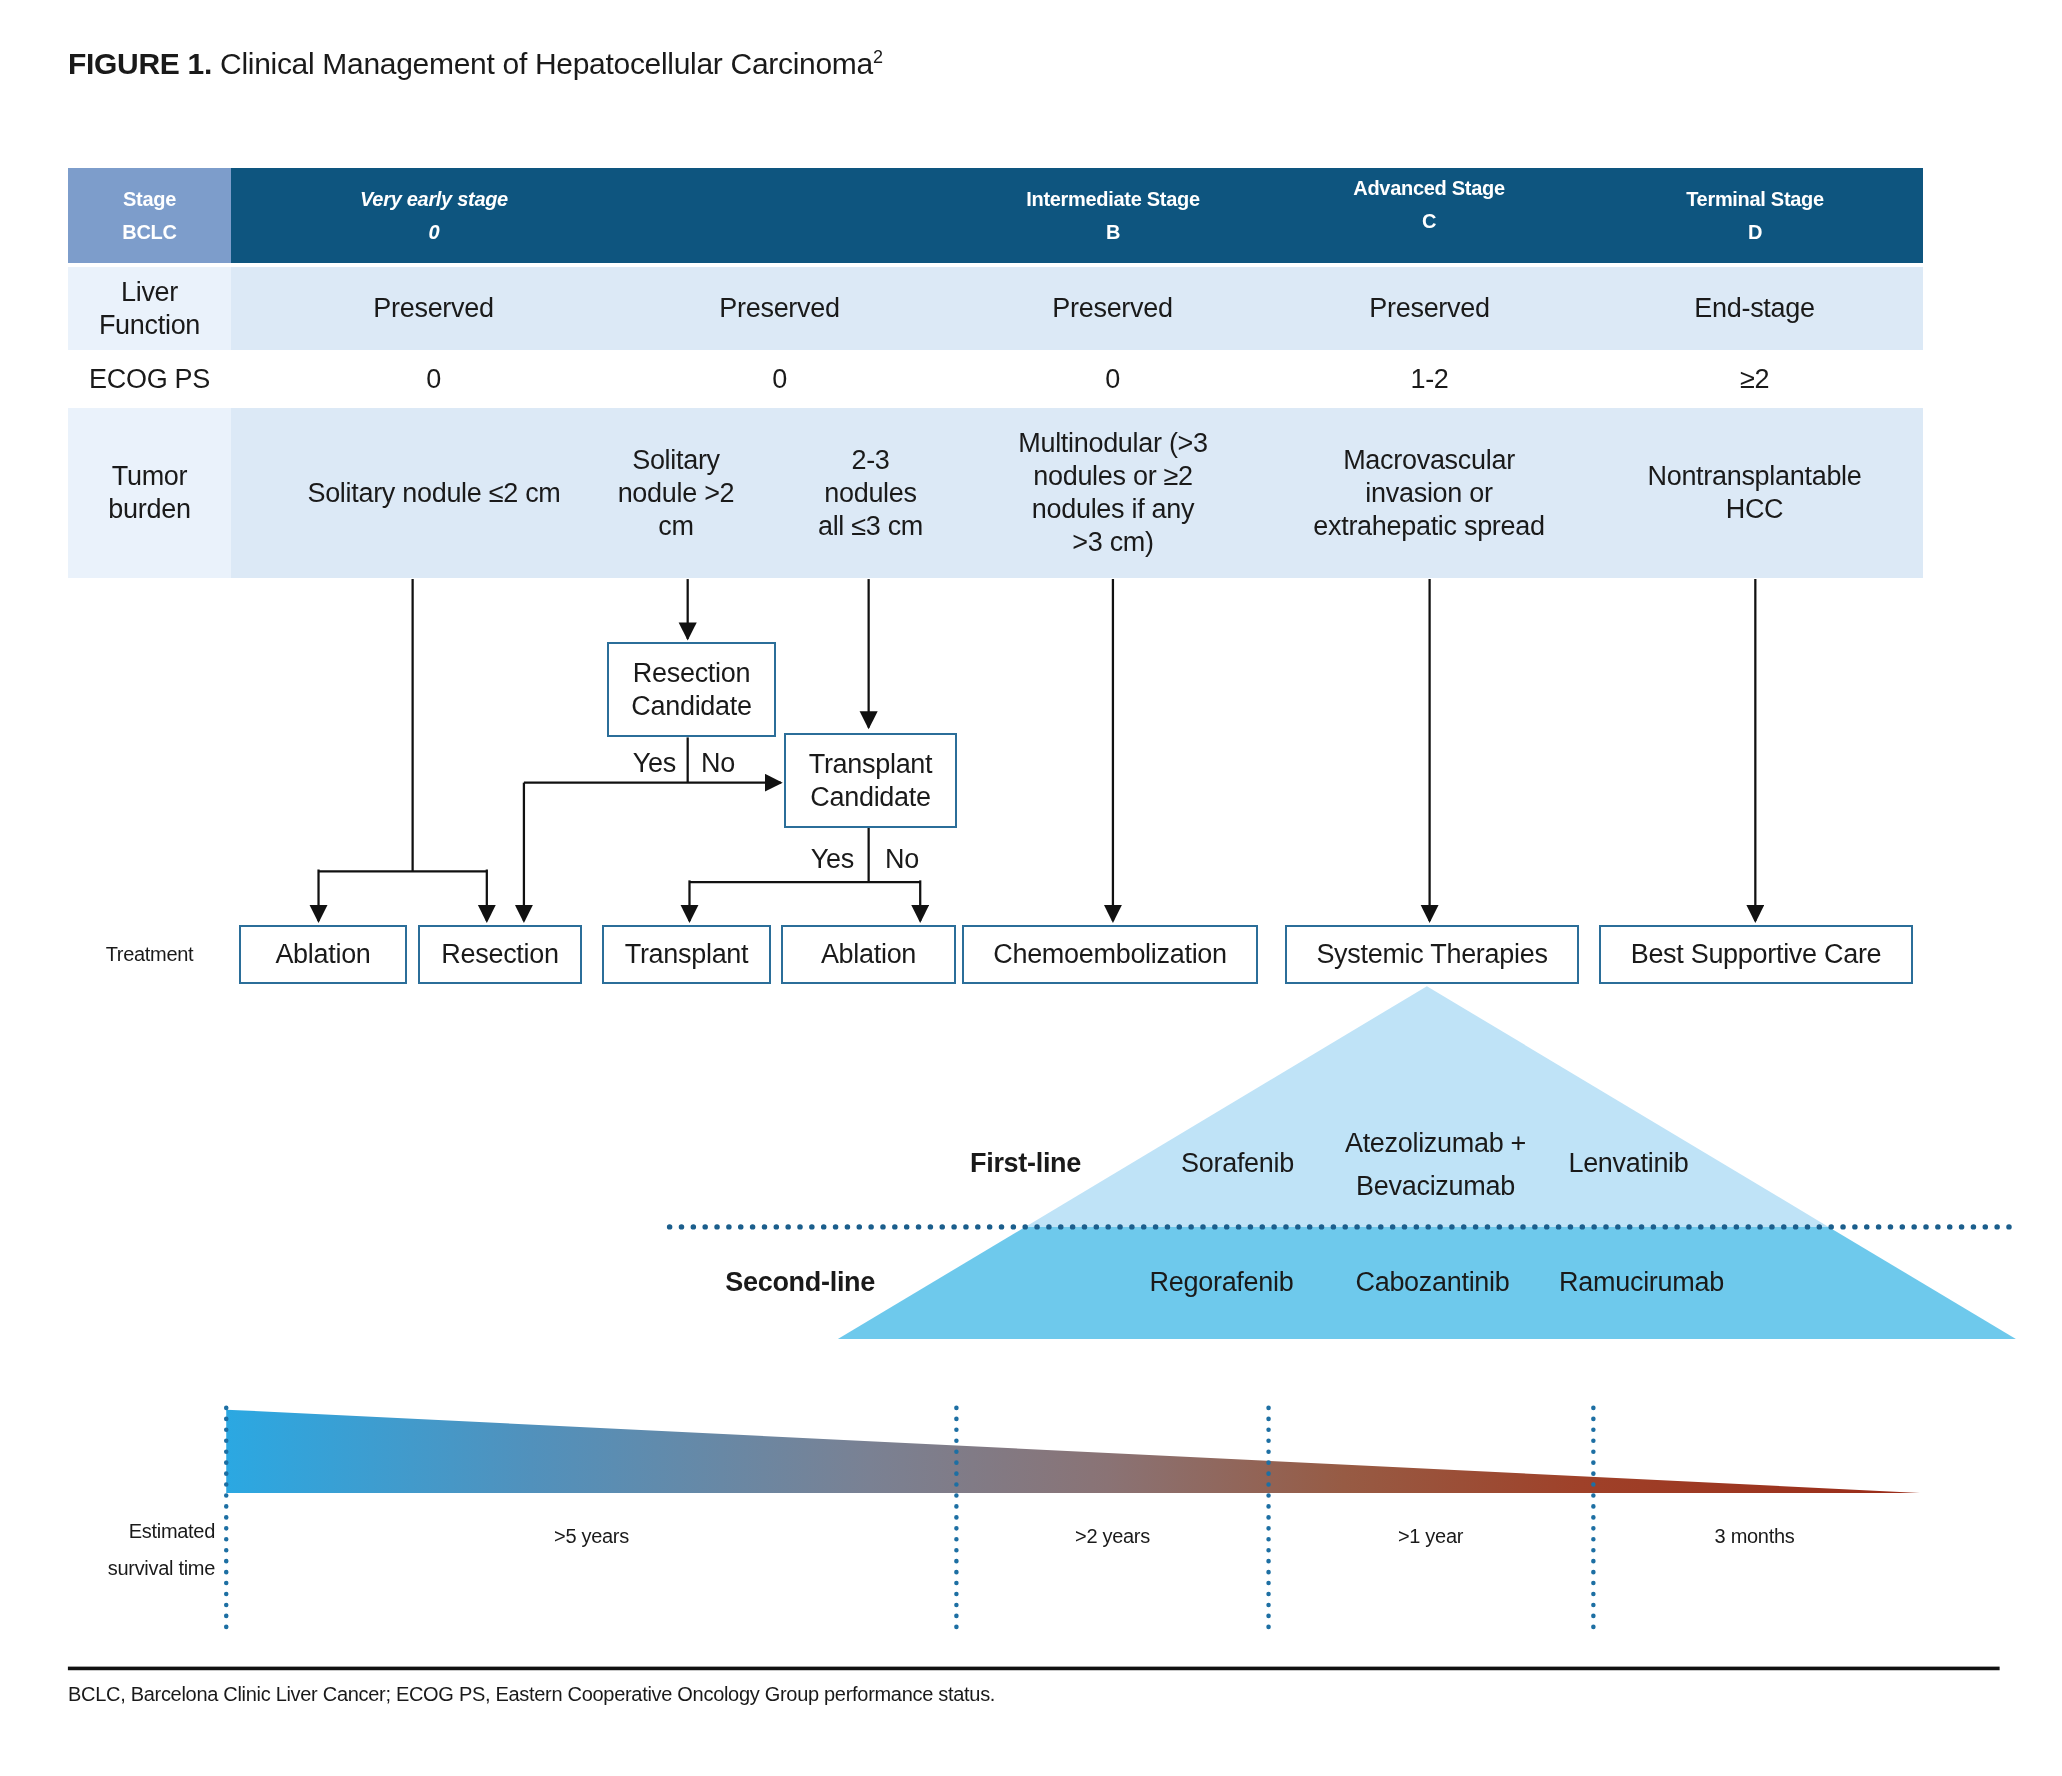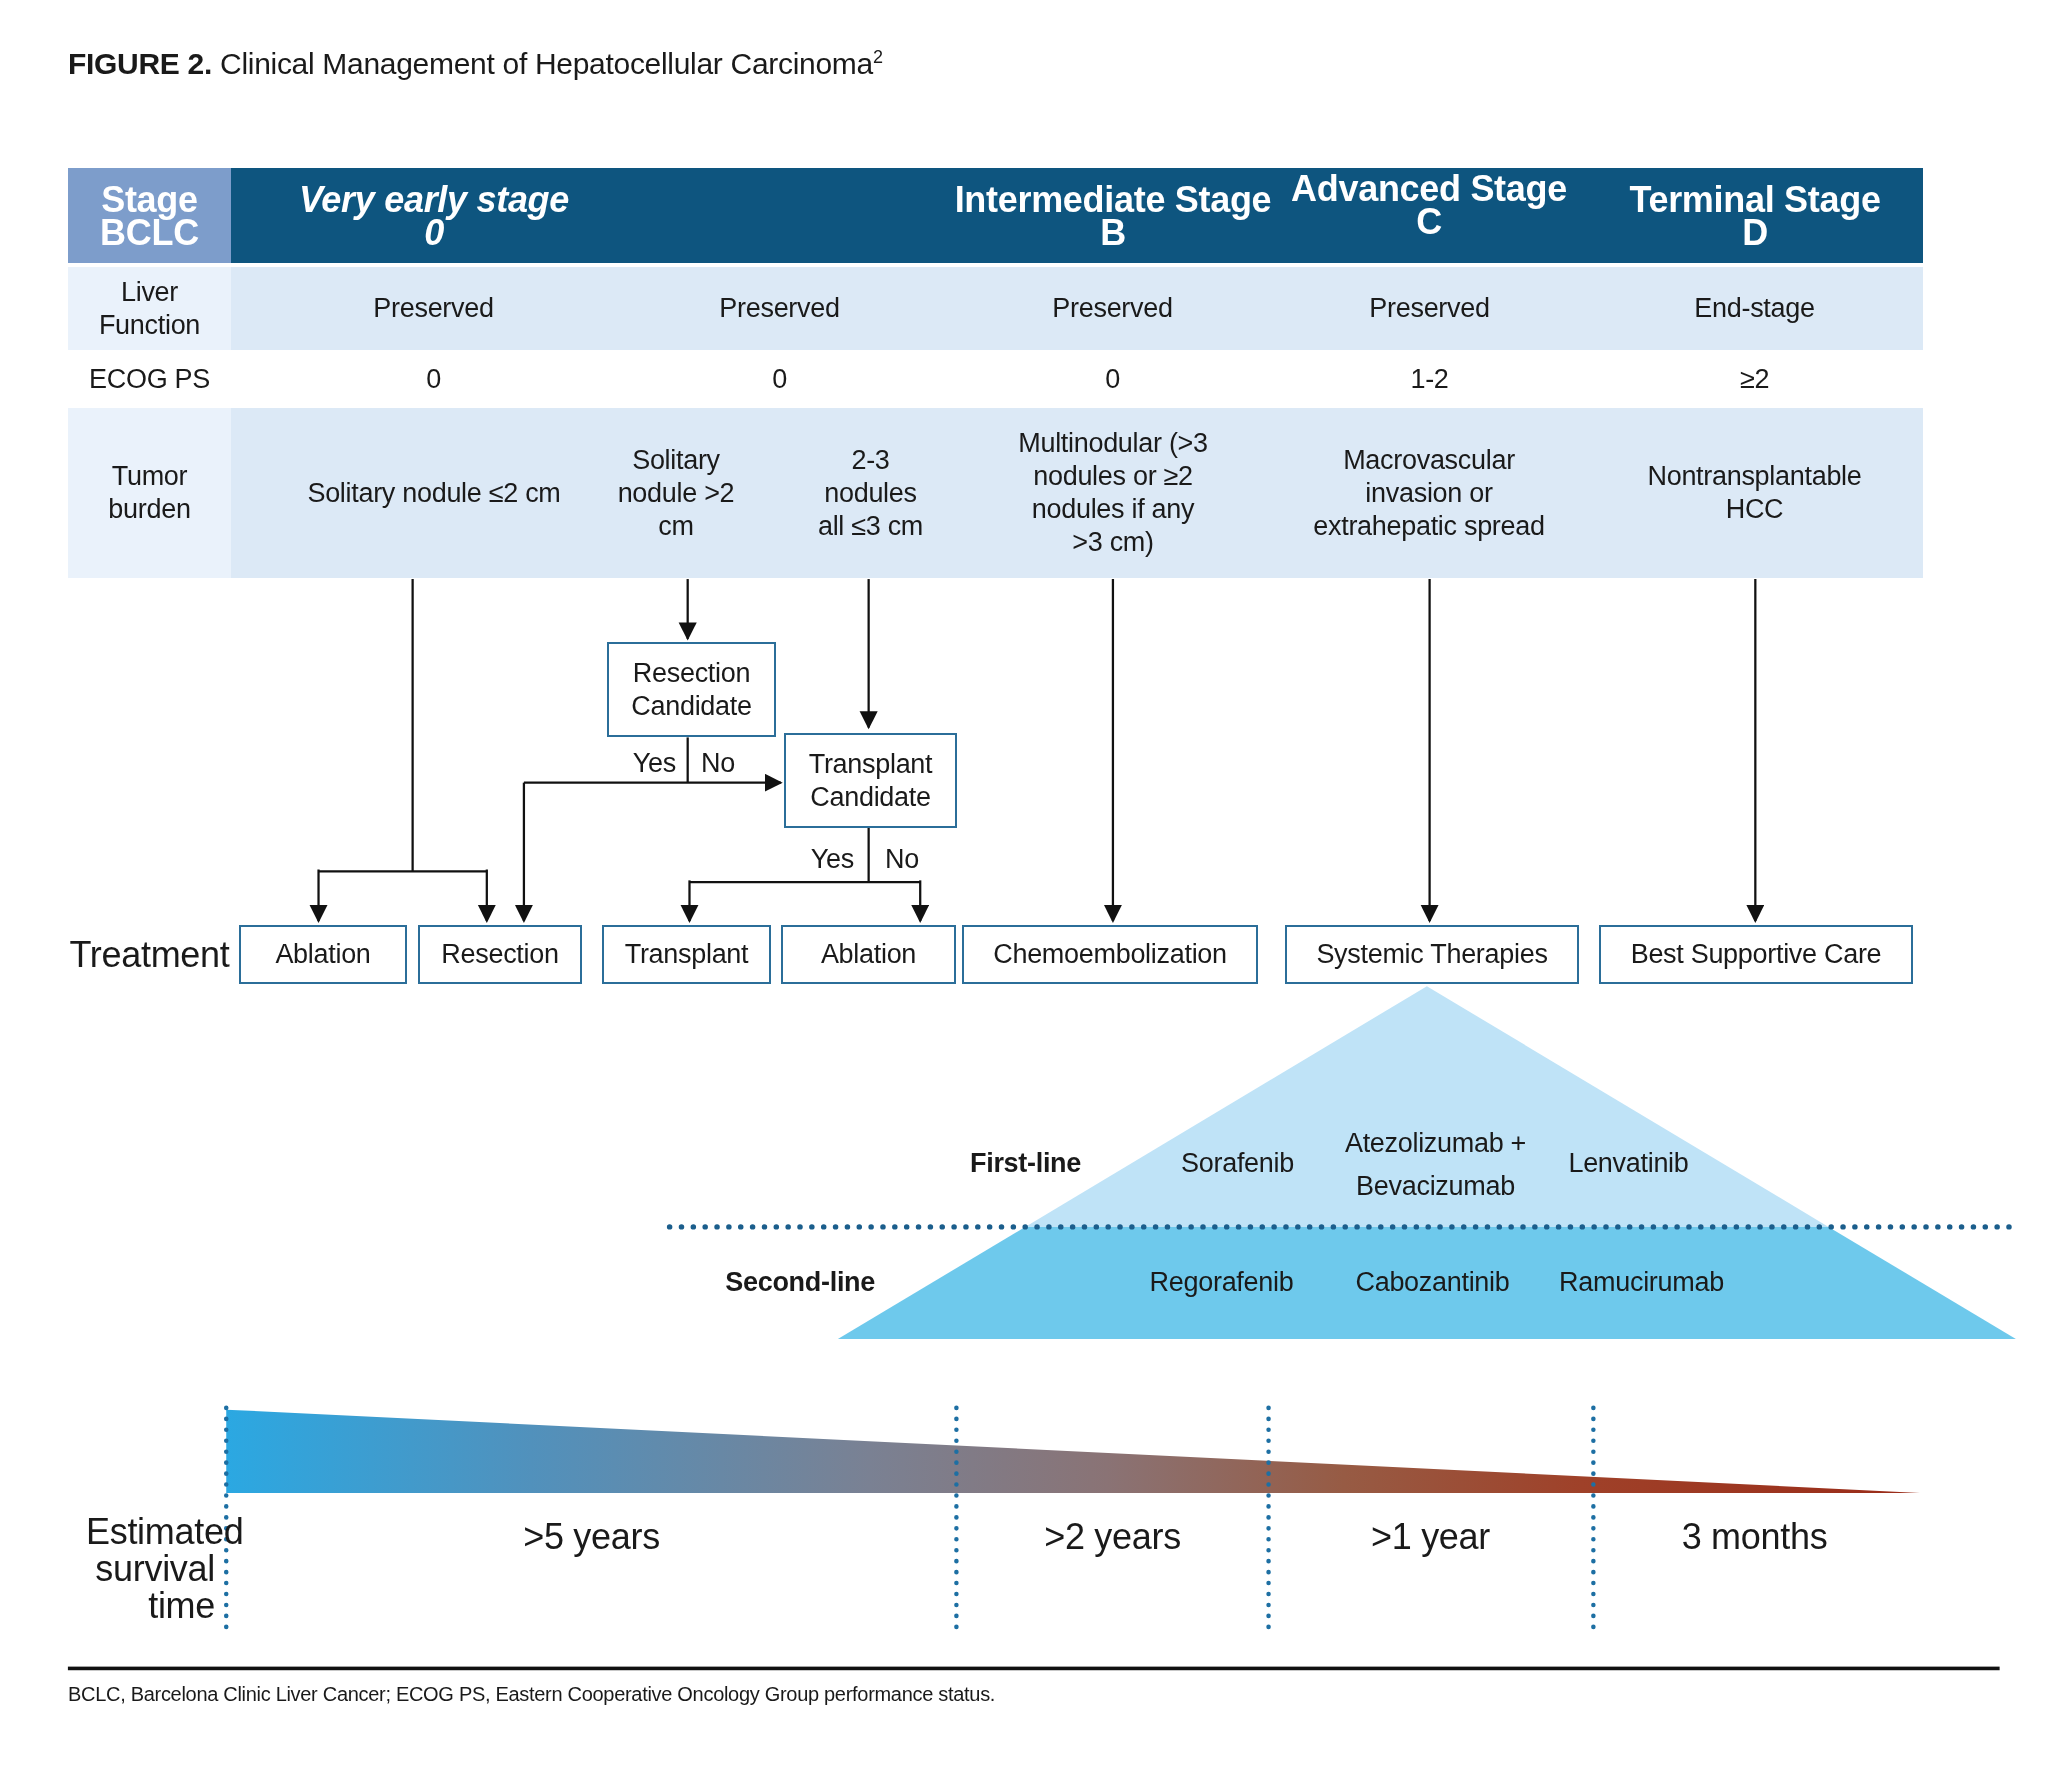--- a/index.html
+++ b/index.html
@@ -1,21 +1,21 @@
 <!DOCTYPE html>
 <html style="font-size:14.5px"><head>
 <meta charset="utf-8">
 <style>
   html,body{margin:0;padding:0;background:#ffffff;}
   .canvas{position:relative;width:2063px;height:1777px;background:#ffffff;
           font-family:"Liberation Sans",sans-serif;color:#1a1a1a;letter-spacing:-0.3px;overflow:hidden;}
   .abs{position:absolute;}
   .ctr{display:flex;align-items:center;justify-content:center;text-align:center;}
   .t30{font-size:27px;line-height:33px;}
-  .t31{font-size:36px;line-height:33px;}
+  .t31{font-size:20px;line-height:33px;}
   .bold{font-weight:bold;}
   
   .title{left:68px;top:47px;font-size:30px;}
   .title .pre{font-weight:bold;}
   .title sup{font-size:18px;}
   
   .band{left:231px;width:1692px;}
   .lblcell{left:68px;width:163px;}
   .hdr-band{top:168px;height:95px;background:#0E557F;}
   .hdr-lbl{top:168px;height:95px;background:#7D9DCB;color:#ffffff;font-weight:bold;}
@@ -84,21 +84,21 @@
       <line x1="250" y1="1556" x2="250" y2="1810"></line>
       <line x1="1057" y1="1556" x2="1057" y2="1810"></line>
       <line x1="1402" y1="1556" x2="1402" y2="1810"></line>
       <line x1="1761" y1="1556" x2="1761" y2="1810"></line>
     </g>
 
     <rect x="75" y="1842" width="2135" height="4" fill="#111111"></rect>
   </svg>
 
   <div class="abs title">
-    <span class="pre">FIGURE 2.</span><span> Clinical Management of Hepatocellular Carcinoma</span><sup>2</sup>
+    <span class="pre">FIGURE 1.</span><span> Clinical Management of Hepatocellular Carcinoma</span><sup>2</sup>
   </div>
 
   <div class="abs lblcell hdr-lbl ctr">
     <div class="t31" style="width:100px;">Stage BCLC</div>
   </div>
   <div class="abs band hdr-band"></div>
 
   <div class="abs ctr hdr-txt t31" style="left:271px;top:168px;width:326px;height:95px;flex-direction:column;font-style:italic;">
     <div>Very early stage</div>
       <div>0</div>

